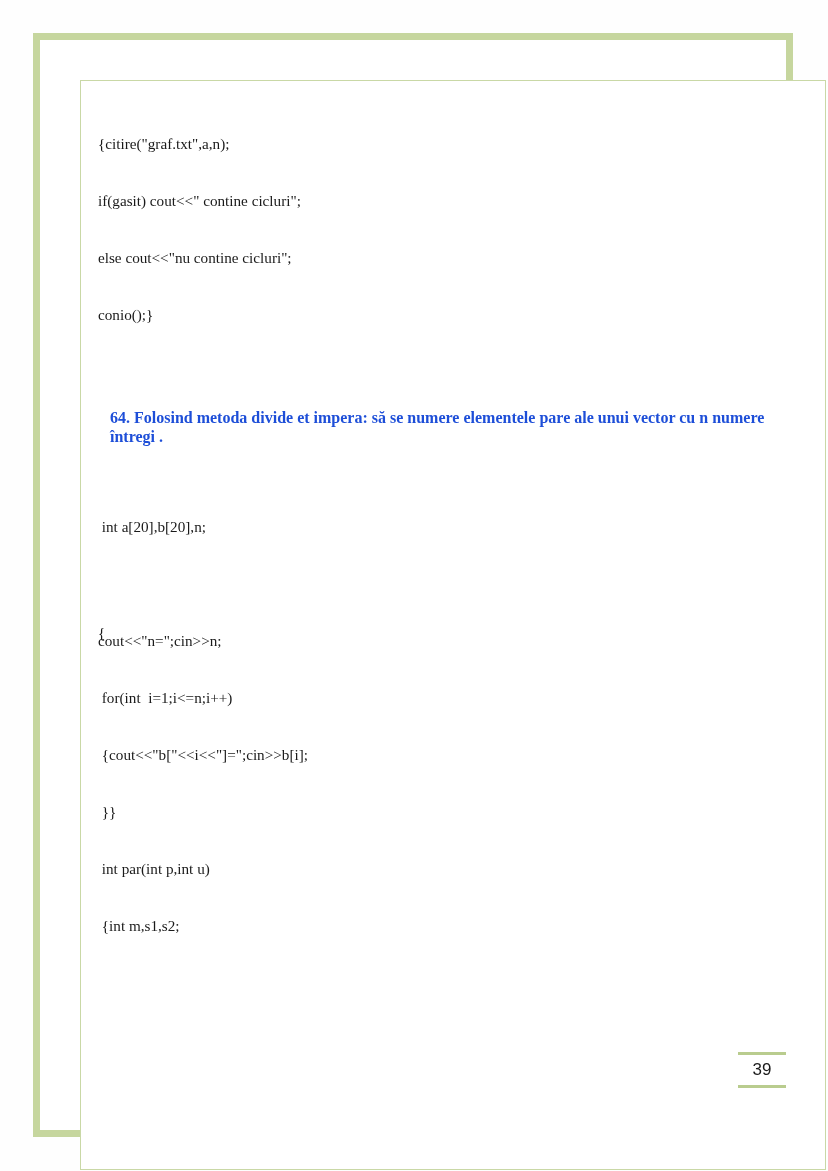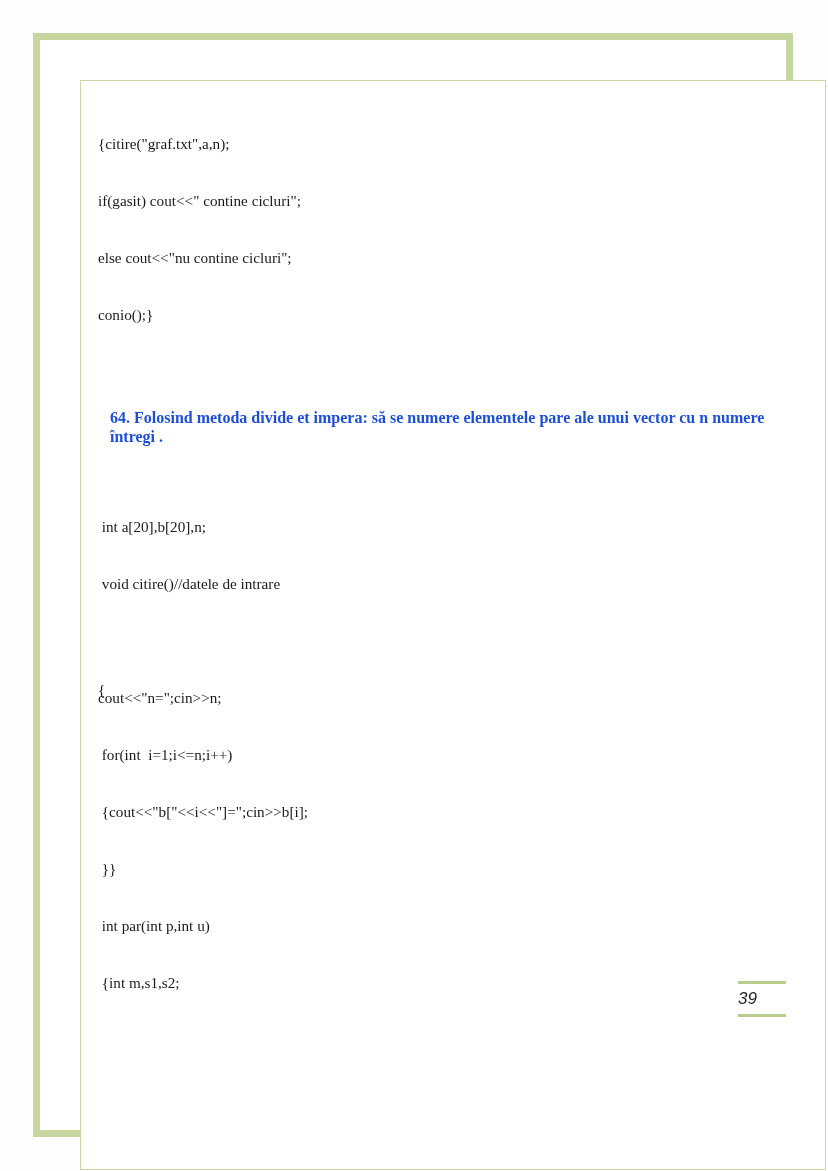--- a/index.html
+++ b/index.html
@@ -96,24 +96,23 @@
   .problem .pnum { font-weight: bold; }
 
   .spacer-lg { height: 46px; }
   .spacer-md { height: 33px; }
   .spacer-sm { height: 19px; }
 
   
   #page-number-box {
     position: absolute;
     left: 738px;
-    top: 981px;
+    top: 1052px;
     width: 48px;
-    text-align: left;
-    font-style: italic;
+    text-align: center;
   }
   #page-number-box .rule {
     height: 3px;
     background: #b9cc8e;
     width: 48px;
   }
   #page-number-box .rule.top { margin-bottom: 5px; }
   #page-number-box .rule.bottom { margin-top: 5px; }
   #page-number-value {
     font-family: "Liberation Sans", sans-serif;
@@ -144,21 +143,20 @@
 
     <div class="problem">
       <span class="pnum">64.</span>
       <span>Folosind metoda divide et impera: să se numere elementele pare ale unui vector cu n numere întregi .</span>
     </div>
 
     <div class="spacer-md"></div>
 
     <div class="code-block">
       <div class="code-line"> int a[20],b[20],n;</div>
-      <div class="code-line"> void citire()//datele de intrare</div>
     </div>
 
     <div class="spacer-sm"></div>
 
     <div class="code-block">
       <div class="overlap-wrap">
         <span class="overlap-top">{</span>
         <span class="overlap-bottom">cout&lt;&lt;"n=";cin&gt;&gt;n;</span>
       </div>
       <div class="code-line"> for(int  i=1;i&lt;=n;i++)</div>

